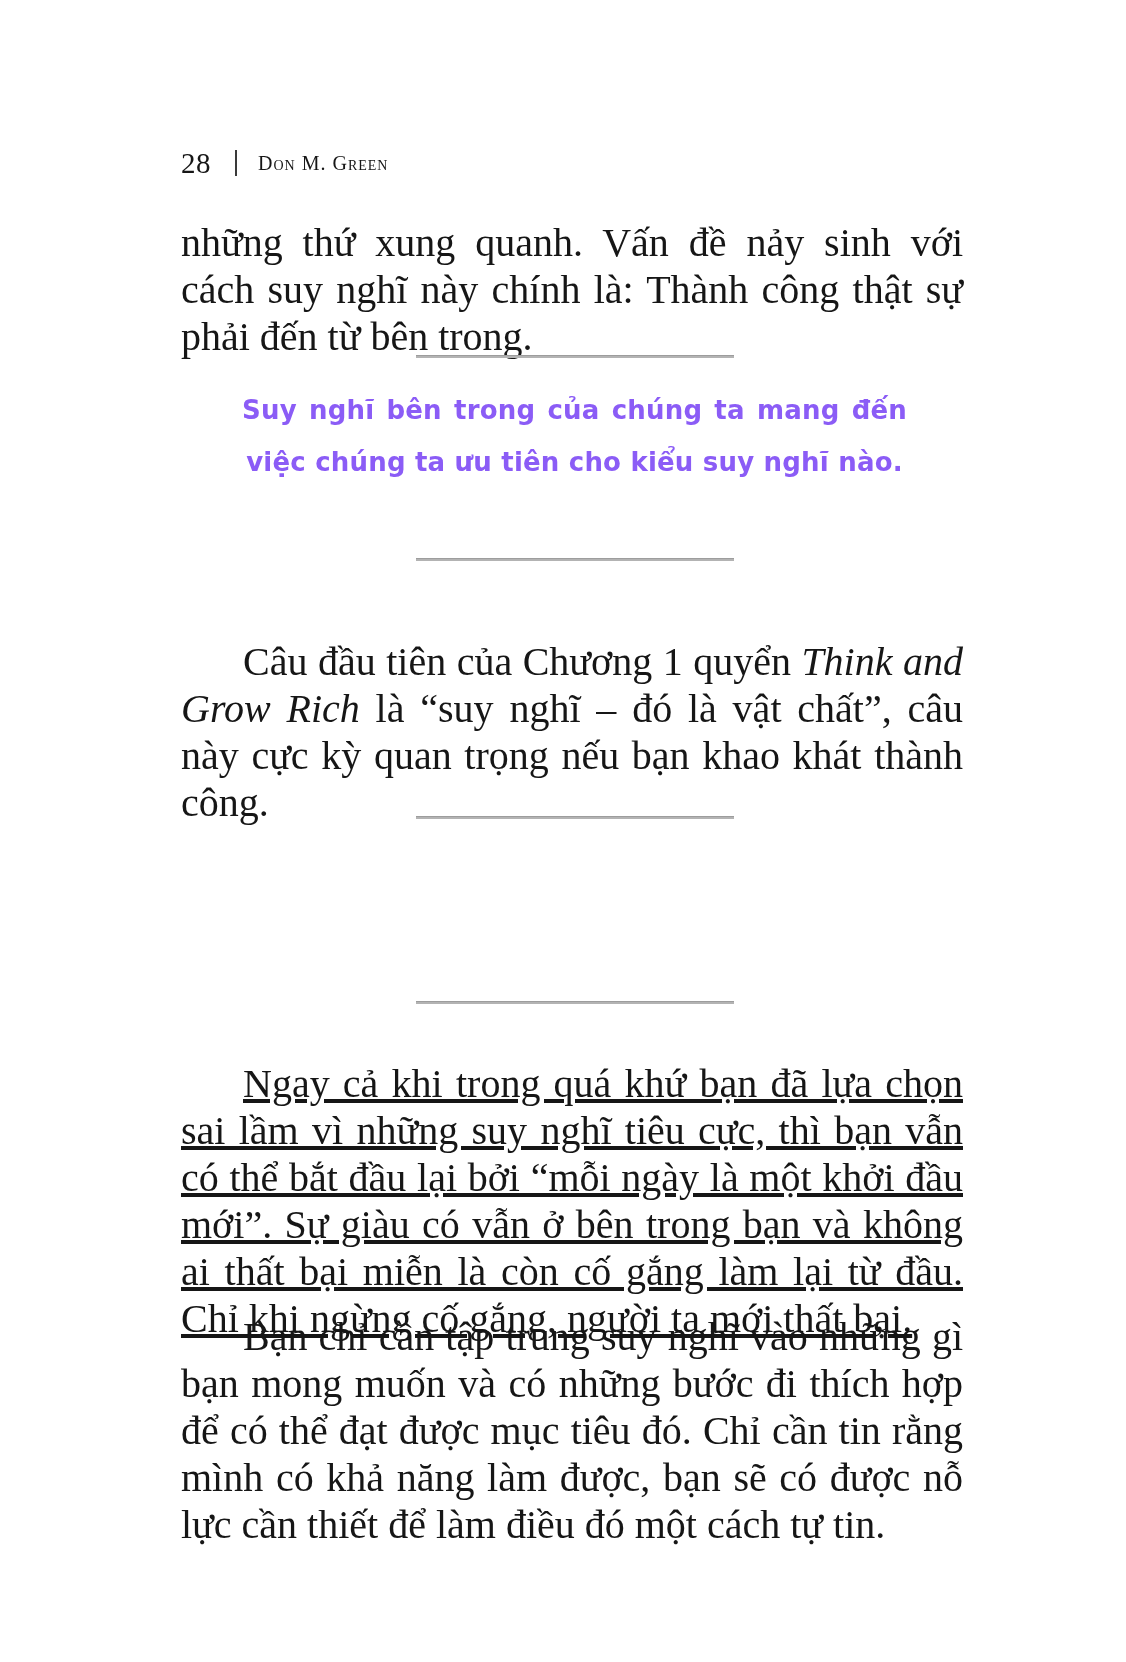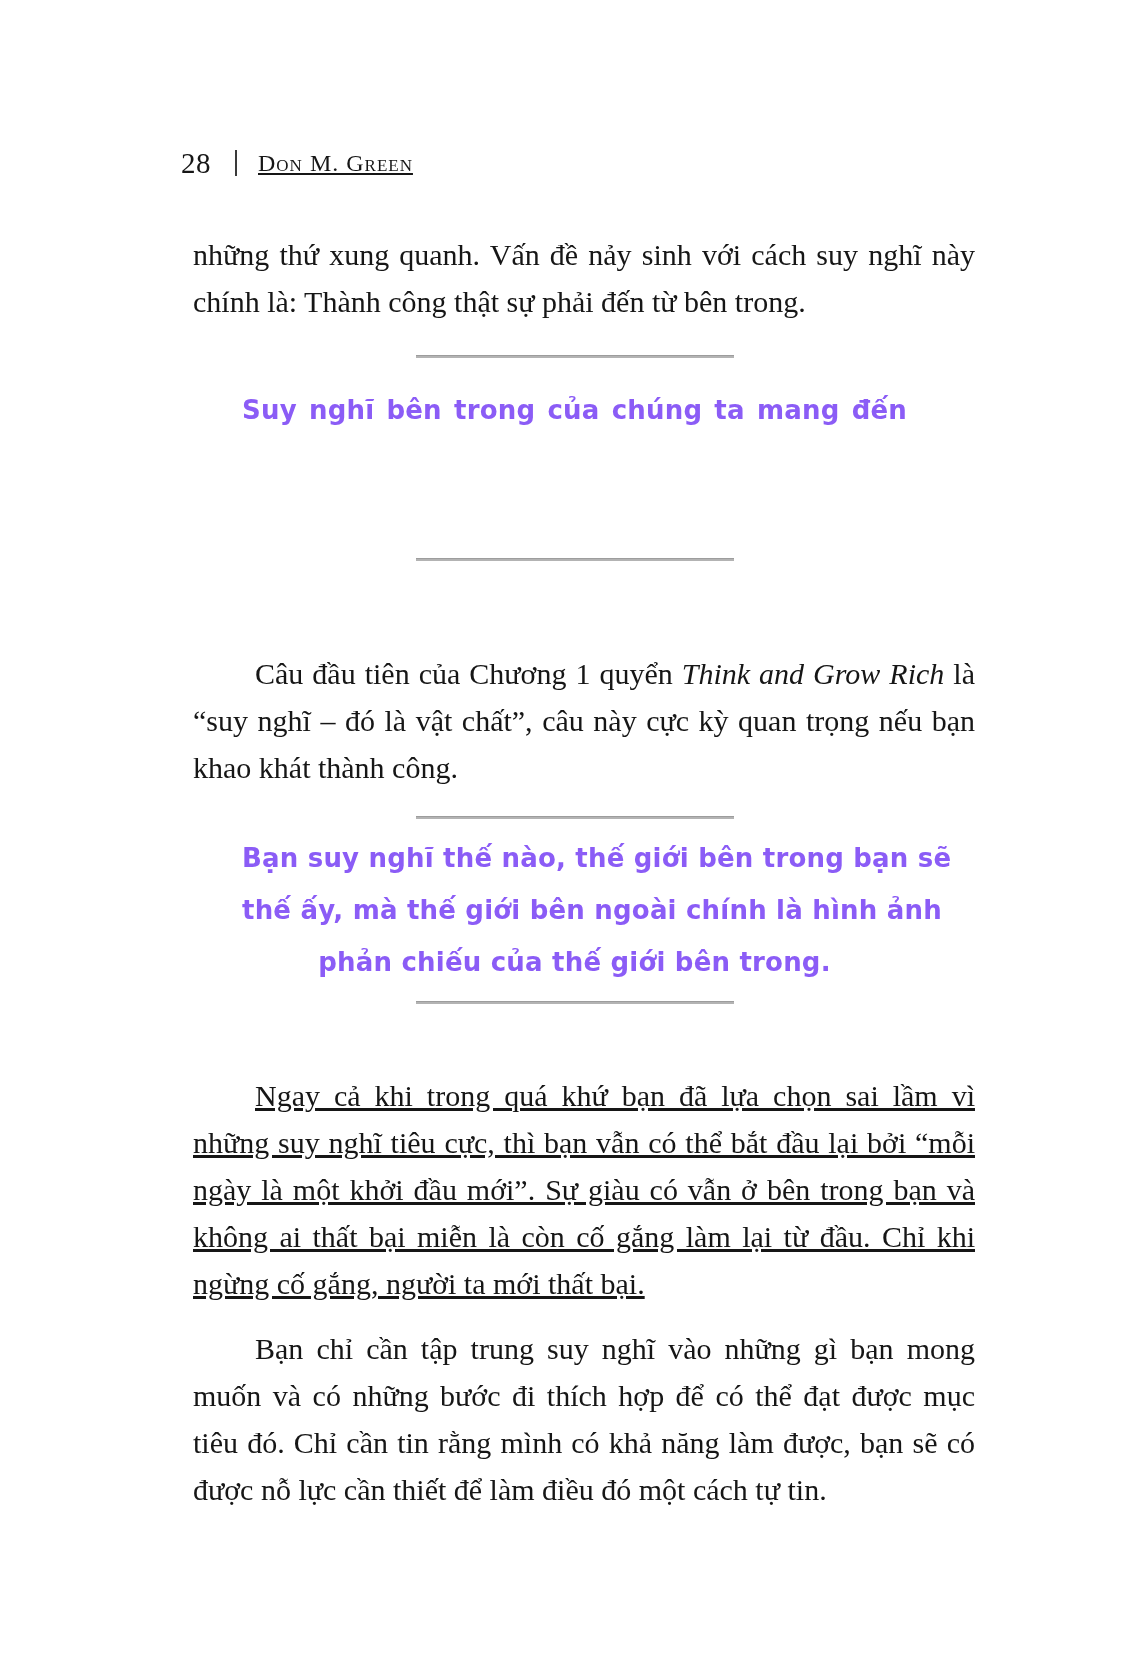--- a/index.html
+++ b/index.html
@@ -32,34 +32,33 @@
     line-height: 30px;
     letter-spacing: 0.5px;
   }
   .header-divider {
     width: 2px;
     height: 26px;
     background: #3a3a3a;
     margin: 0 21px 0 24px;
   }
   .running-author {
-    font-size: 24px;
+    font-size: 20px;
     line-height: 30px;
     font-variant: small-caps;
     letter-spacing: 1px;
-    text-decoration: underline;
   }
 
   
   .body-par {
     position: absolute;
     left: 181px;
     width: 782px;
-    margin: 12px;
-    font-size: 30px;
+    margin: 0;
+    font-size: 40px;
     line-height: 47px;
     text-align: justify;
   }
   .body-par.indented { text-indent: 62px; }
   #paragraph-1 { top: 219px; }
   #paragraph-2 { top: 638px; }
   #paragraph-3 { top: 1060px; text-decoration: underline; }
   #paragraph-4 { top: 1313px; }
   .book-title { font-style: italic; }
 
@@ -113,33 +112,29 @@
     <span class="header-divider"></span>
     <span class="running-author">Don M. Green</span>
   </div>
 
   <p class="body-par" id="paragraph-1">những thứ xung quanh. Vấn đề nảy sinh với cách suy nghĩ này chính là: Thành công thật sự phải đến từ bên trong.</p>
 
   <div class="section-divider" id="divider-1"></div>
 
   <div class="pull-quote" id="pull-quote-1">
       <div class="quote-line">Suy nghĩ bên trong của chúng ta mang đến</div>
+      <div class="quote-line last-line">việc chúng ta ưu tiên cho kiểu suy nghĩ nào.</div>
     </div>
 
   <div class="section-divider" id="divider-2"></div>
 
   <p class="body-par indented" id="paragraph-2"><span>Câu đầu tiên của Chương 1 quyển </span><span class="book-title">Think and Grow Rich</span><span> là “suy nghĩ – đó là vật chất”, câu này cực kỳ quan trọng nếu bạn khao khát thành công.</span></p>
 
   <div class="section-divider" id="divider-3"></div>
 
-  <div class="pull-quote" id="pull-quote-2">
-      <div class="quote-line">Bạn suy nghĩ thế nào, thế giới bên trong bạn sẽ</div>
-      <div class="quote-line">thế ấy, mà thế giới bên ngoài chính là hình ảnh</div>
-      <div class="quote-line last-line">phản chiếu của thế giới bên trong.</div>
-    </div>
 
   <div class="section-divider" id="divider-4"></div>
 
   <p class="body-par indented" id="paragraph-3">Ngay cả khi trong quá khứ bạn đã lựa chọn sai lầm vì những suy nghĩ tiêu cực, thì bạn vẫn có thể bắt đầu lại bởi “mỗi ngày là một khởi đầu mới”. Sự giàu có vẫn ở bên trong bạn và không ai thất bại miễn là còn cố gắng làm lại từ đầu. Chỉ khi ngừng cố gắng, người ta mới thất bại.</p>
 
   <p class="body-par indented" id="paragraph-4">Bạn chỉ cần tập trung suy nghĩ vào những gì bạn mong muốn và có những bước đi thích hợp để có thể đạt được mục tiêu đó. Chỉ cần tin rằng mình có khả năng làm được, bạn sẽ có được nỗ lực cần thiết để làm điều đó một cách tự tin.</p>
 
 </div>
 
 </body></html>

